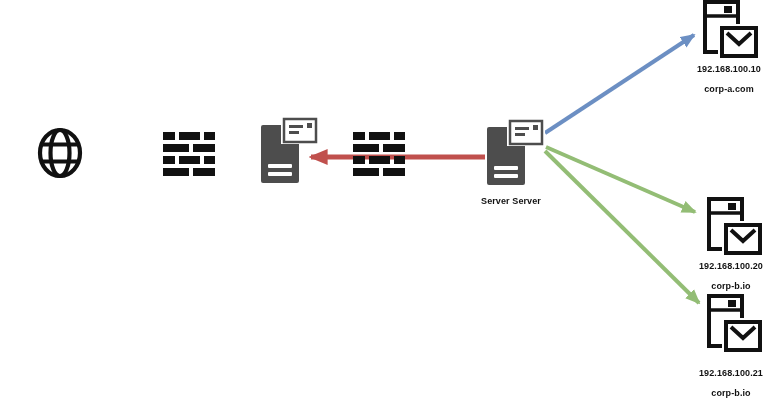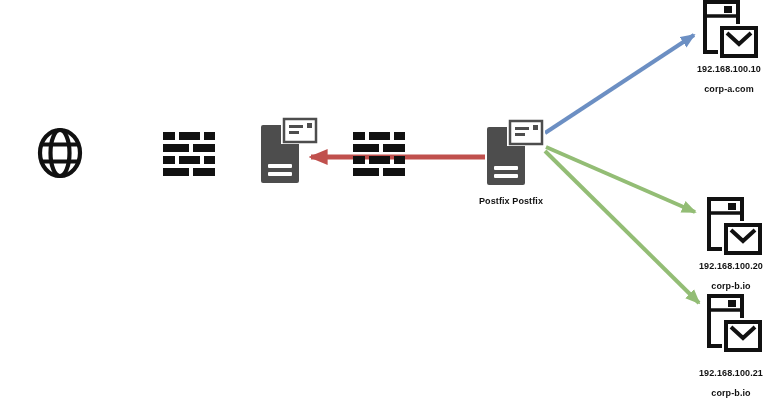--- a/index.html
+++ b/index.html
@@ -98,21 +98,21 @@
     <rect x="10" y="56" width="24" height="4" rx="1" fill="#ffffff"></rect>
     <g>
       <rect x="23" y="0" width="38" height="28" fill="#ffffff"></rect>
       <rect x="26" y="3" width="32" height="23" fill="#ffffff" stroke-width="2.5" stroke="#4d4d4d"></rect>
       <rect x="31" y="9" width="14" height="3" fill="#4d4d4d"></rect>
       <rect x="31" y="15" width="10" height="3" fill="#4d4d4d"></rect>
       <rect x="49" y="7" width="5" height="5" fill="#4d4d4d"></rect>
     </g>
   </svg>
   <div class="lbl" style="left:446px;top:196px">
-    <div>Postfix Postfix</div>
+    <div>Server Server</div>
   </div>
 
   <svg class="icon" style="left:702px;top:0px" width="56" height="60" viewBox="0 0 56 60">
     <g fill="none" stroke-width="4" stroke="#111111">
       <rect x="3" y="2" width="33" height="50" fill="#ffffff"></rect>
       <line x1="3" y1="16" x2="36" y2="16" stroke-width="3.5"></line>
     </g>
     <rect x="22" y="6" width="8" height="7" fill="#111111"></rect>
     <g>
       <rect x="16" y="24" width="40" height="36" fill="#ffffff"></rect>

